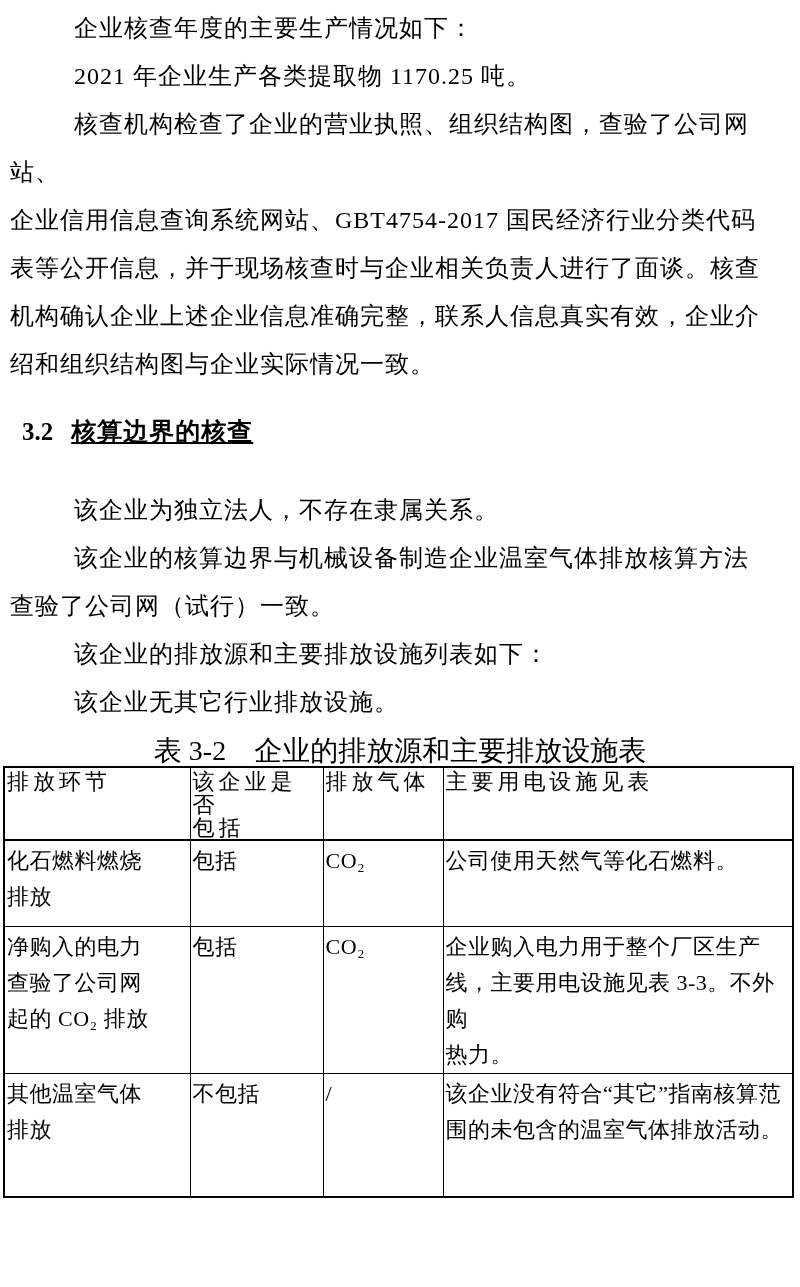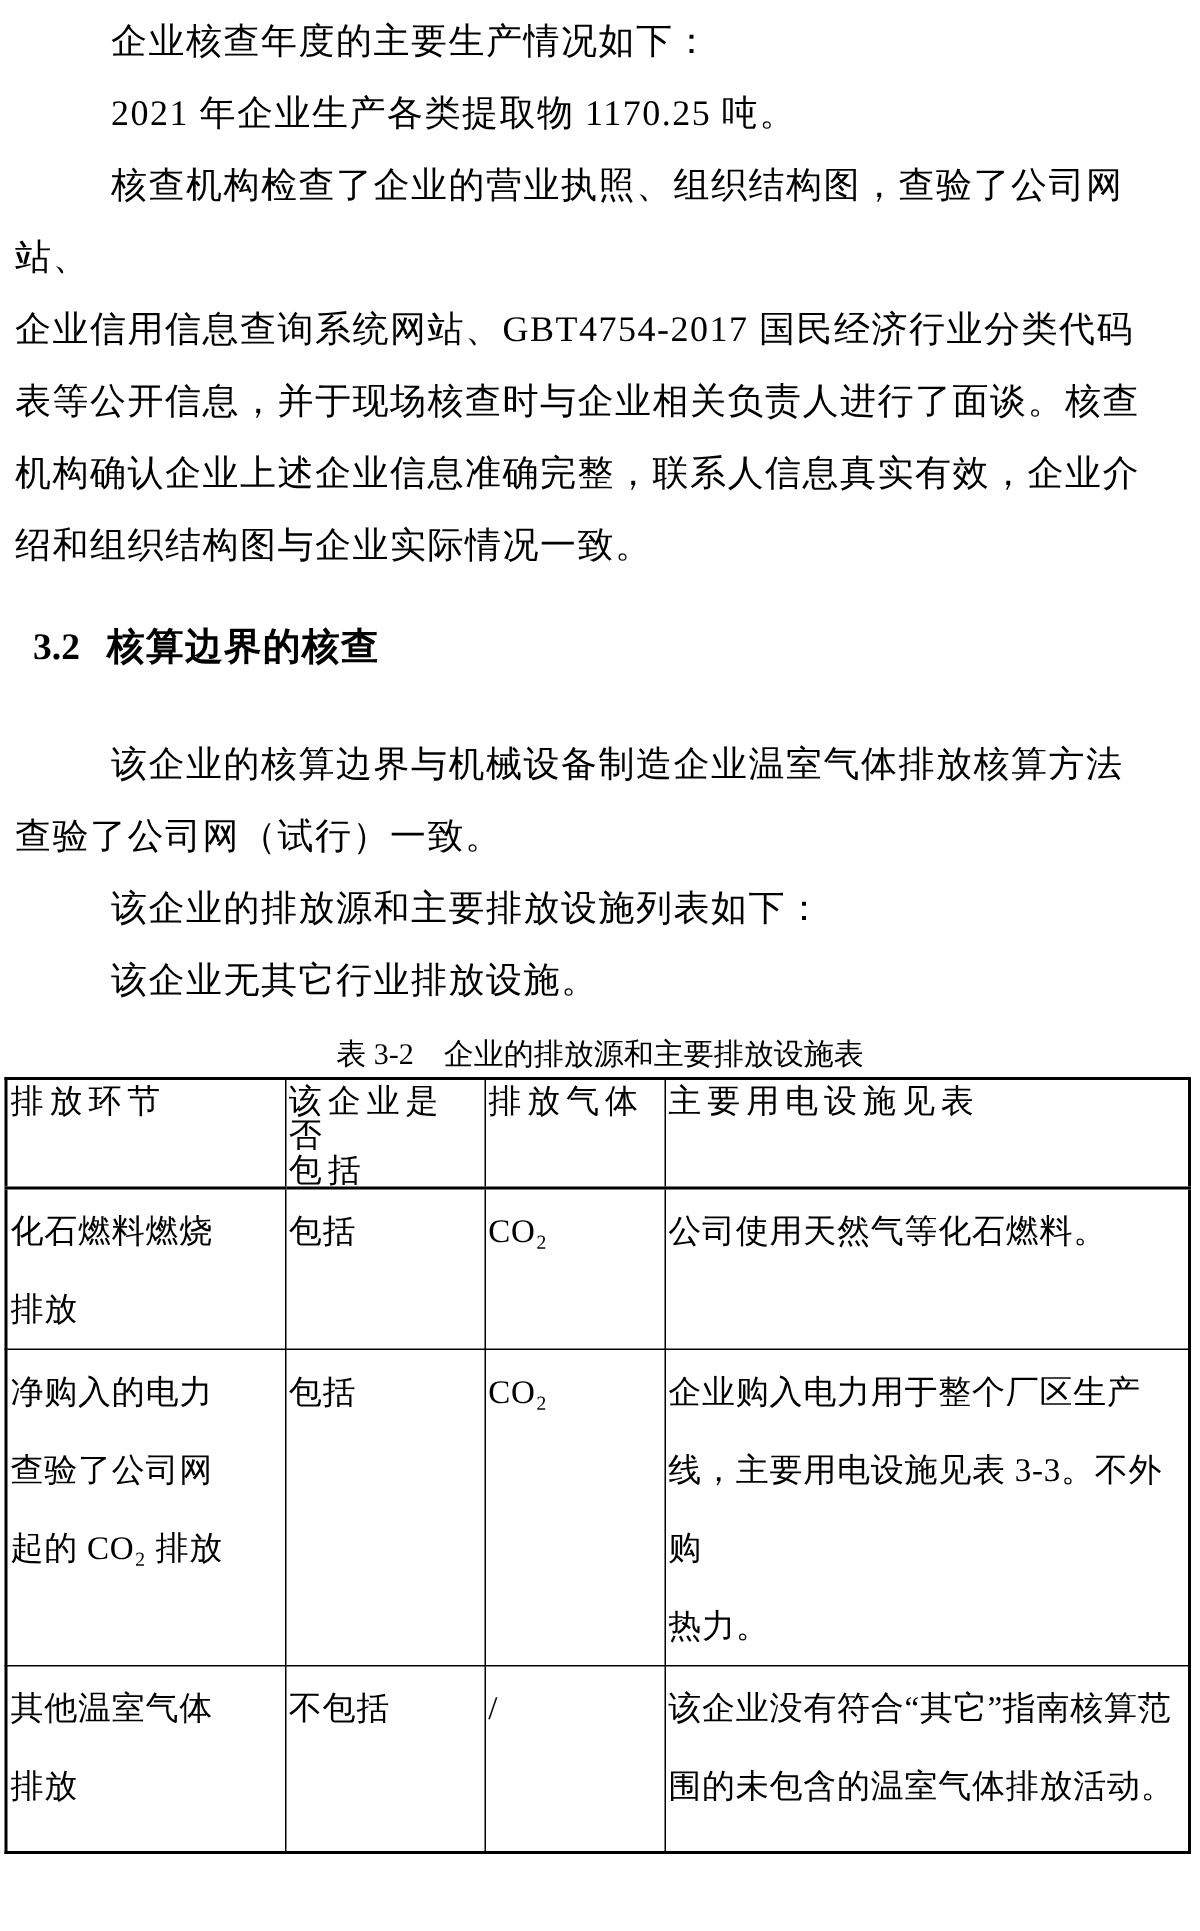--- a/index.html
+++ b/index.html
@@ -26,30 +26,31 @@
     text-indent: 64px;
     white-space: pre-line;
     text-align: left;
   }
   .section-heading {
     margin: 20px 24px 30px 22px;
     font-size: 25px;
     font-weight: bold;
     line-height: 48px;
     letter-spacing: 1px;
+    text-decoration: underline;
   }
   .section-heading .sec-num {
     display: inline-block;
     margin-right: 18px;
     letter-spacing: 0;
   }
   .table-caption {
     margin: 10px 0 0 0;
     text-align: center;
-    font-size: 20px;
+    font-size: 28px;
     line-height: 30px;
     white-space: pre-line;
   }
   table.data-table {
     border-collapse: collapse;
     table-layout: fixed;
     width: 789px;
     margin-left: 3px;
     border: 2px solid #000;
     font-size: 22px;
@@ -67,21 +68,21 @@
     padding: 2px 2px 0 2px;
     font-weight: normal;
     overflow: hidden;
   }
   table.data-table thead tr { height: 50px; }
   table.data-table thead th {
     line-height: 23px;
     letter-spacing: 0.18em;
     border-bottom-width: 2px;
   }
-  table.data-table tbody td { line-height: 52px; letter-spacing: 0.5px; }
+  table.data-table tbody td { line-height: 36px; letter-spacing: 0.5px; }
   table.data-table tbody tr:nth-child(1) { height: 86px; }
   table.data-table tbody tr:nth-child(2) { height: 85px; }
   table.data-table tbody tr:nth-child(3) { height: 124px; }
   table.data-table tbody tr:nth-child(4) { height: 85px; }
 </style>
 </head>
 <body>
 
 <div class="page">
 
@@ -90,20 +91,21 @@
   <p class="body-para">核查机构检查了企业的营业执照、组织结构图，查验了公司网 站、
 企业信用信息查询系统网站、GBT4754-2017 国民经济行业分类代码
 表等公开信息，并于现场核查时与企业相关负责人进行了面谈。核查
 机构确认企业上述企业信息准确完整，联系人信息真实有效，企业介
 绍和组织结构图与企业实际情况一致。</p>
 
   <h2 class="section-heading">
     <span class="sec-num">3.2</span><span>核算边界的核查</span>
   </h2>
 
+  <p class="body-para">该企业为独立法人，不存在隶属关系。</p>
   <p class="body-para">该企业的核算边界与机械设备制造企业温室气体排放核算方法
 查验了公司网（试行）一致。</p>
   <p class="body-para">该企业的排放源和主要排放设施列表如下：</p>
   <p class="body-para">该企业无其它行业排放设施。</p>
 
   <div class="table-caption">表 3-2　企业的排放源和主要排放设施表</div>
 
   <table class="data-table">
     <colgroup>
       <col class="c1">

